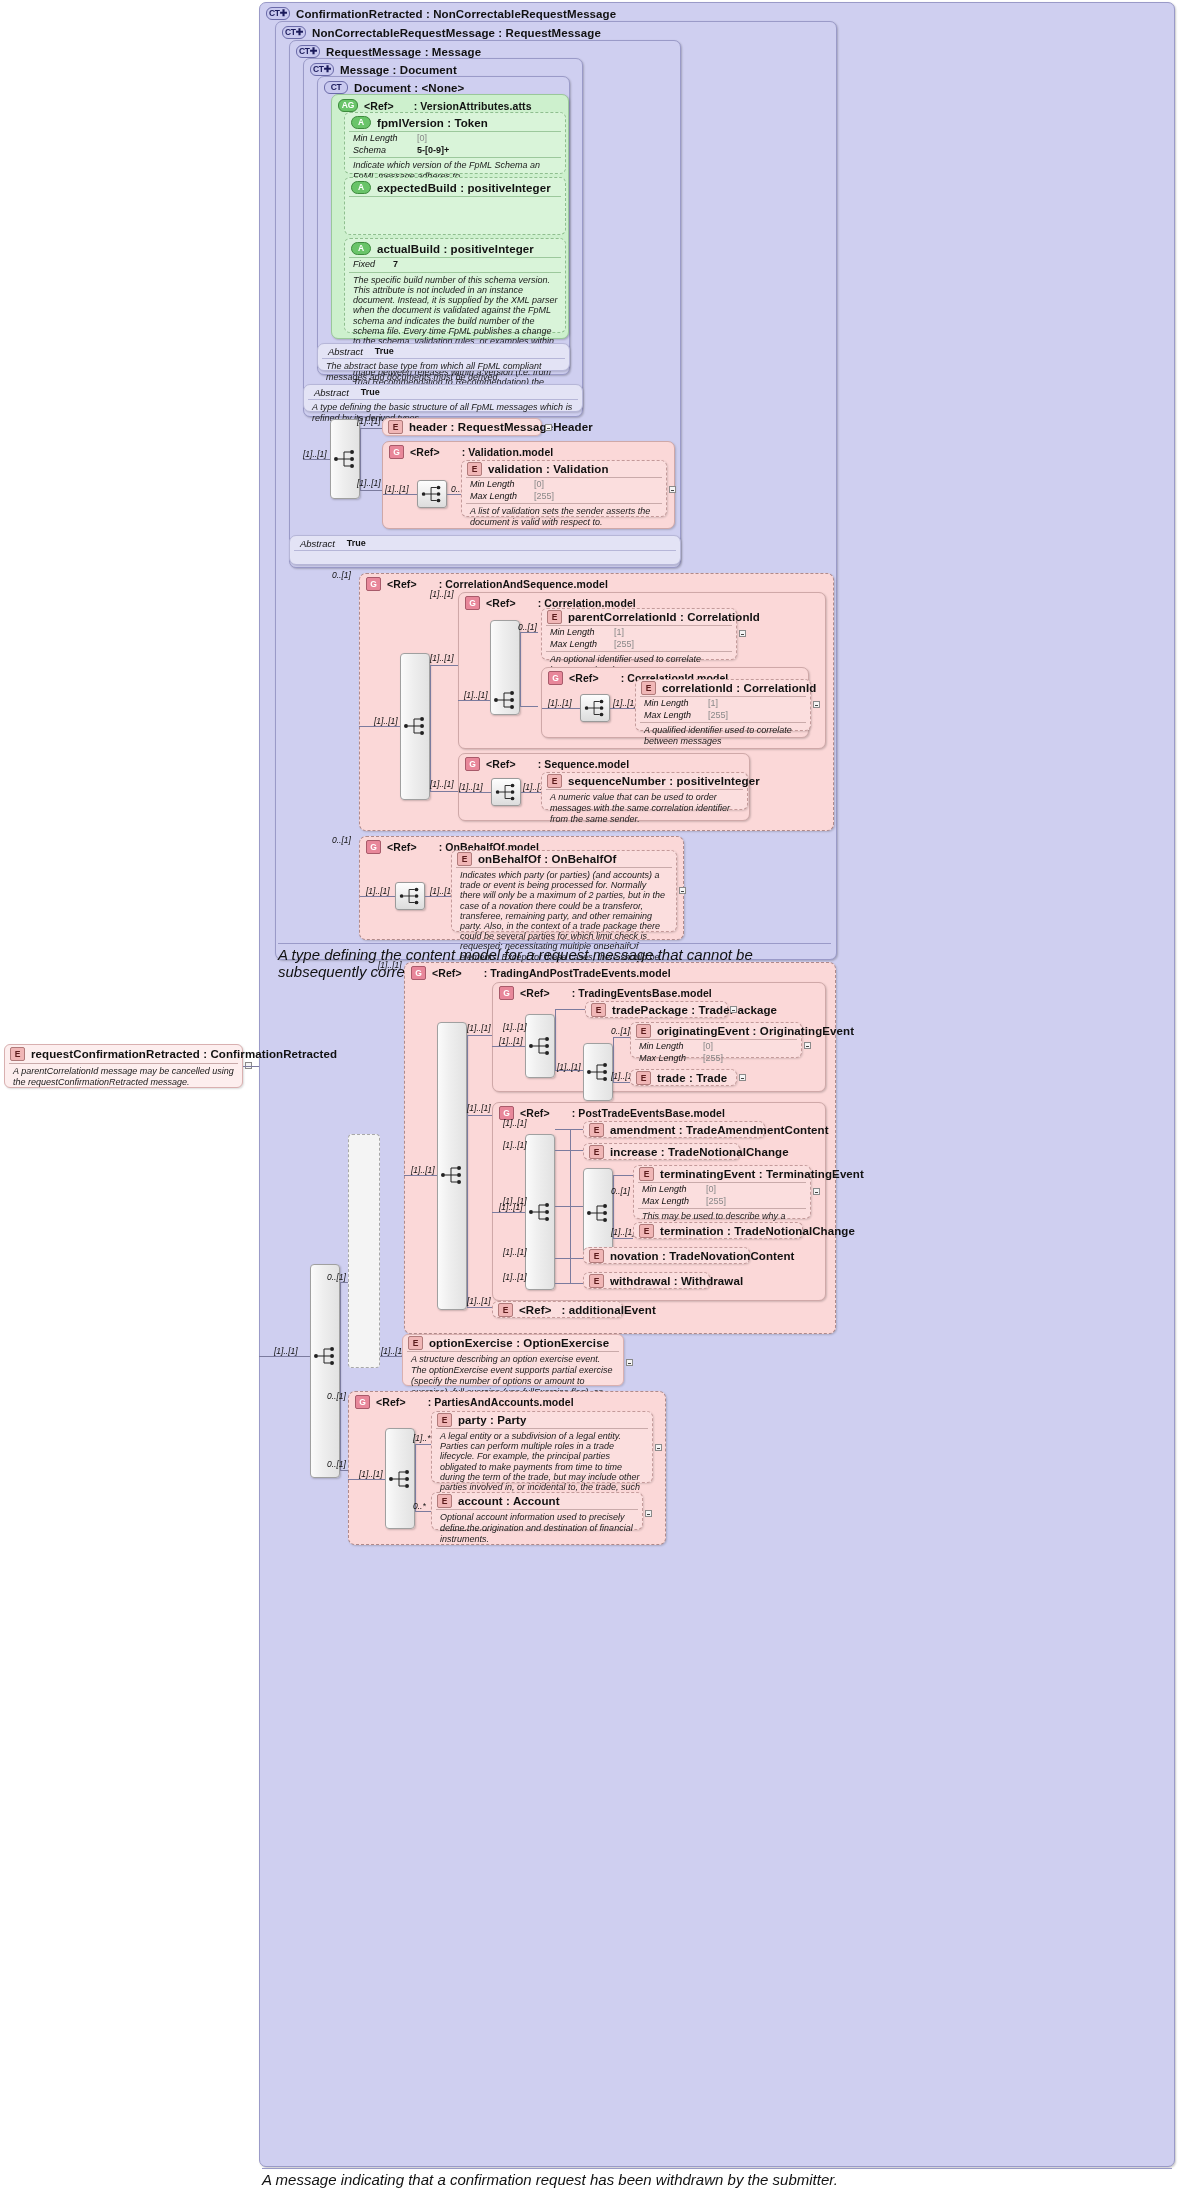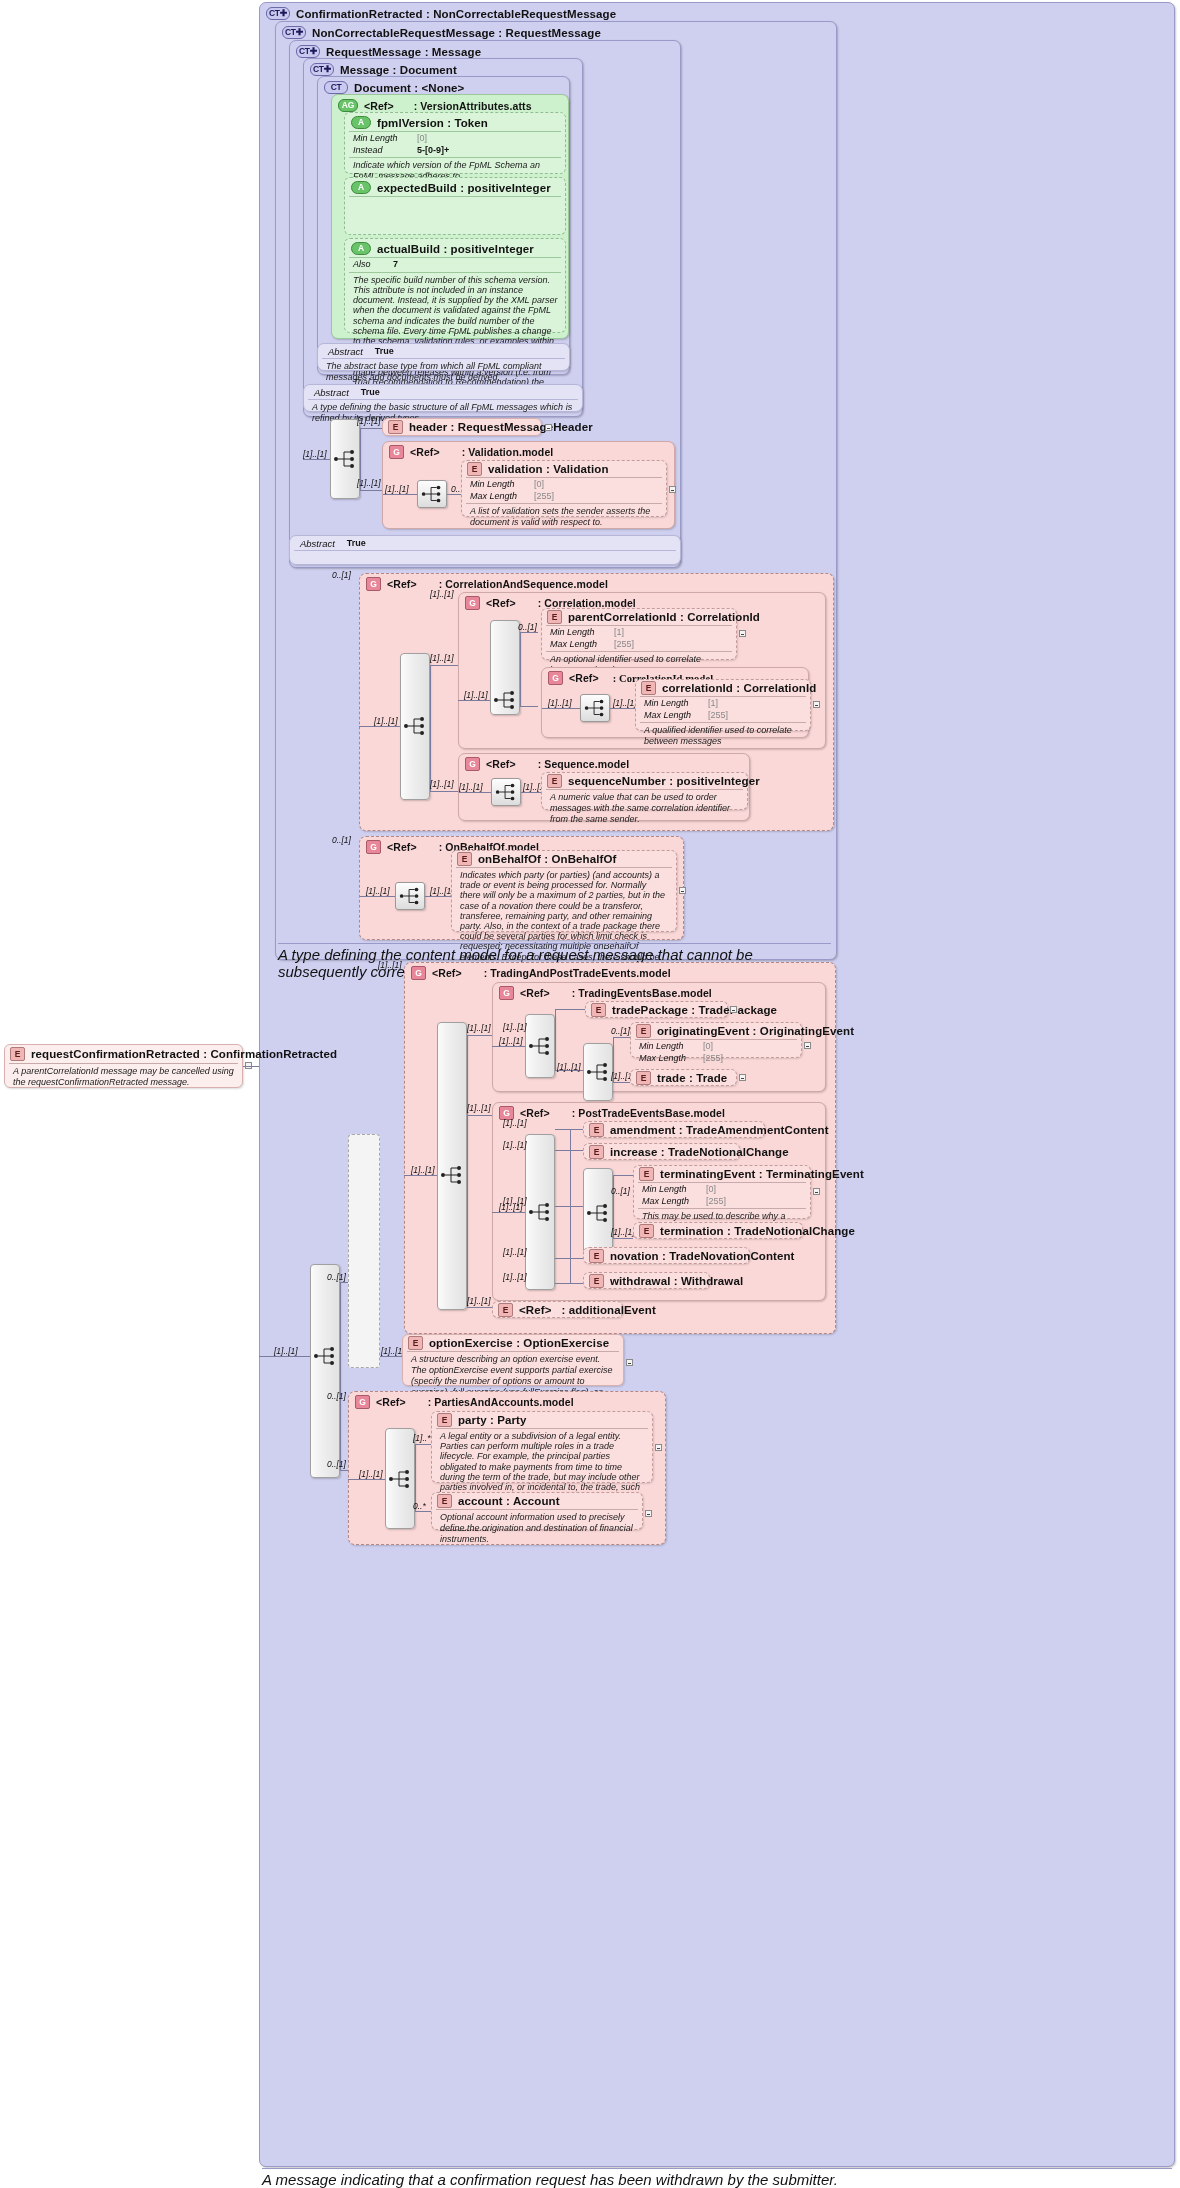--- a/index.html
+++ b/index.html
@@ -166,21 +166,21 @@
         <span class="chip chip-a">A</span>
         <span class="lbl">fpmlVersion : Token</span>
       </div>
       <div class="sep g"></div>
       <div class="facets">
         <div class="row">
             <span class="k">Min Length</span>
             <span class="v dim">[0]</span>
           </div>
         <div class="row">
-            <span class="k">Instead</span>
+            <span class="k">Schema</span>
             <span class="v">5-[0-9]+</span>
           </div>
       </div>
       <div class="sep g"></div>
       <div class="desc">Indicate which version of the FpML Schema an FpML message adheres to.</div>
     </div>
 
     <div class="attrbox" style="position:absolute; left:12px; top:82px; width:222px; height:58px;">
       <div class="ttl" style="padding:3px 6px 2px 6px;">
         <span class="chip chip-a">A</span>
@@ -190,21 +190,21 @@
     </div>
 
     <div class="attrbox" style="position:absolute; left:12px; top:143px; width:222px; height:95px;">
       <div class="ttl" style="padding:3px 6px 2px 6px;">
         <span class="chip chip-a">A</span>
         <span class="lbl">actualBuild : positiveInteger</span>
       </div>
       <div class="sep g"></div>
       <div class="facets">
         <div class="row">
-            <span class="k" style="width:34px;">Also</span>
+            <span class="k" style="width:34px;">Fixed</span>
             <span class="v">7</span>
           </div>
       </div>
       <div class="sep g"></div>
       <div class="desc" style="line-height:10.3px;">The specific build number of this schema version. This attribute is not included in an instance document. Instead, it is supplied by the XML parser when the document is validated against the FpML schema and indicates the build number of the schema file. Every time FpML publishes a change to the schema, validation rules, or examples within a version (e.g., version 4.2) the actual build number is incremented. If no changes have been made between releases within a version (i.e. from Trial Recommendation to Recommendation) the actual build number stays the same.</div>
     </div>
   </div>
 
   <div class="box infobox" style="left:317px; top:343px; width:253px; height:28px;">
     <div class="abstract-row">
@@ -364,21 +364,21 @@
     </div>
     <div class="sep"></div>
     <div class="desc">An optional identifier used to correlate between related processes</div>
   </div>
   <div class="handle" style="left:739px; top:630px;"></div>
 
   <div class="box grp-solid" style="left:541px; top:667px; width:268px; height:71px;">
     <div class="ttl" style="padding:3px 6px;">
       <span class="chip chip-g">G</span>
       <span class="lbl small">&lt;Ref&gt;</span>
-      <span class="lbl small" style="margin-left:8px;font-family:Liberation Serif, serif;">: CorrelationId.model</span>
+      <span class="lbl small" style="margin-left:16px;">: CorrelationId.model</span>
     </div>
     <svg class="seq" style="left:38px; top:26px;" viewBox="0 0 30 28">
       <circle cx="6" cy="14" r="2" fill="#222"></circle>
       <path d="M8 14 H14 M14 7 V21 M14 7 H20 M14 14 H20 M14 21 H20" stroke="#222" fill="none" stroke-width="1"></path>
       <circle cx="22" cy="7" r="2" fill="#222"></circle>
       <circle cx="22" cy="14" r="2" fill="#222"></circle>
       <circle cx="22" cy="21" r="2" fill="#222"></circle>
     </svg>
     <span class="card" style="left:6px; top:30px;">[1]..[1]</span>
     <span class="card" style="left:71px; top:30px;">[1]..[1]</span>

